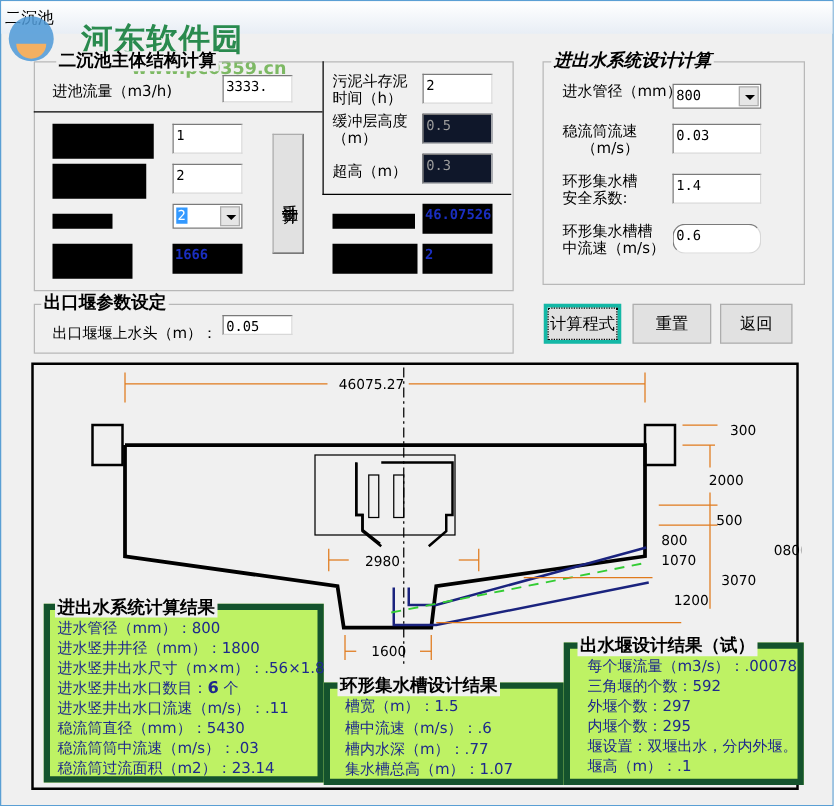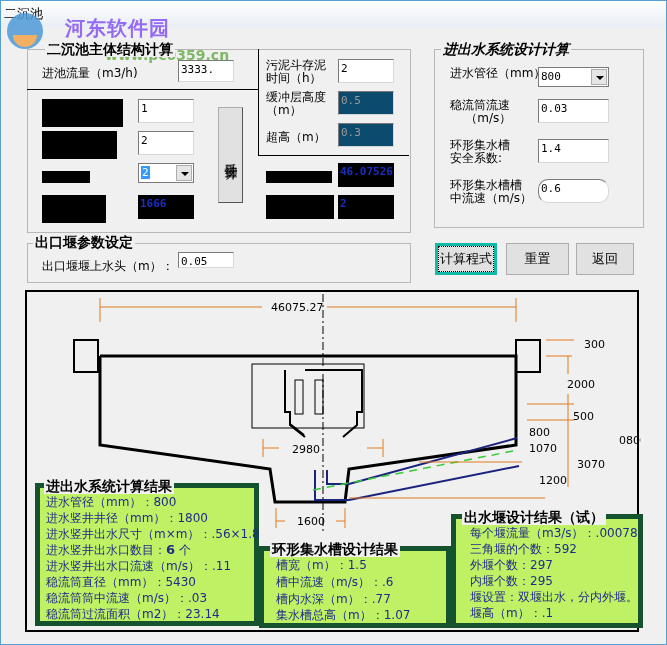--- a/index.html
+++ b/index.html
@@ -3,28 +3,28 @@
 <meta charset="utf-8">
 <style>
   html, body { margin:0; padding:0; }
   body { width:667px; height:645px; overflow:hidden; background:#f0f0f0; font-family:"DejaVu Sans", sans-serif; font-size:12px; color:#000; position:relative; }
   .window { position:absolute; left:0; top:0; width:665px; height:643px; border:1px solid #5a9fd4; background:#f0f0f0; }
   .titlebar { position:absolute; left:0; top:0; width:665px; height:26px; background:linear-gradient(#ffffff,#e8eef5); }
   .title { position:absolute; left:3px; top:4px; font-size:13px; }
   .watermark { position:absolute; left:6px; top:12px; width:210px; height:40px; pointer-events:none; }
   .wm-logo { position:absolute; left:0; top:0; width:36px; height:36px; border-radius:50%; background:#4e9ad8; opacity:0.85; }
   .wm-logo:after { content:""; position:absolute; left:6px; top:22px; width:24px; height:12px; background:#f5a54a; border-radius:0 0 12px 12px; }
-  .wm-text { position:absolute; left:58px; top:2px; font-size:20px; font-weight:bold; color:#8b5cf6; opacity:0.9; letter-spacing:1px; }
+  .wm-text { position:absolute; left:58px; top:2px; font-size:25px; font-weight:bold; color:#15803d; opacity:0.9; letter-spacing:1px; }
   .wm-url { position:absolute; left:98px; top:34px; font-size:14px; font-weight:bold; color:#6ab04c; opacity:0.85; }
 
   .group { position:absolute; border:1px solid #b8b8b8; }
   .group-title { position:absolute; background:#f0f0f0; font-weight:bold; font-size:14px; padding:0 2px; line-height:16px; }
   .lbl { position:absolute; font-size:12px; line-height:13px; white-space:pre; }
   .inp { position:absolute; height:22px; background:#fff; border:1px solid #7a7a7a; border-right-color:#d8d8d8; border-bottom-color:#d8d8d8; box-sizing:border-box; font-family:"DejaVu Sans Mono", monospace; font-size:11px; padding:2px 2px; overflow:hidden; white-space:nowrap; }
-  .inp.disabled { color:#9a9a9a; background:#0c4a6e; }
+  .inp.disabled { color:#9a9a9a; background:#0f172a; }
   .blackbox { position:absolute; background:#000; }
   .valbox { position:absolute; background:#000; color:#1a2ec0; font-family:"DejaVu Sans Mono", monospace; font-size:11px; font-weight:bold; padding:2px 2px; box-sizing:border-box; overflow:hidden; }
   .combo { position:absolute; height:20px; background:#fff; border:1px solid #7a7a7a; box-sizing:border-box; font-family:"DejaVu Sans Mono", monospace; font-size:11px; }
   .combo .cv { position:absolute; left:2px; top:2px; }
   .combo .cv.sel { background:#3399ff; color:#fff; padding:0 1px; }
   .combo .arrow { position:absolute; right:1px; top:1px; width:16px; height:16px; background:#e5e5e5; border:1px solid #adadad; box-sizing:border-box; }
   .combo .arrow:after { content:""; position:absolute; left:4px; top:6px; border-left:4px solid transparent; border-right:4px solid transparent; border-top:4px solid #000; }
   .btn { position:absolute; background:#e1e1e1; border:1px solid #adadad; box-sizing:border-box; font-size:13px; display:flex; align-items:center; justify-content:center; cursor:pointer; }
   .btn.focused { border:3px solid #14b8a6; outline:1px dotted #000; outline-offset:-4px; }
   .btn.vert { writing-mode:vertical-rl; letter-spacing:1px; font-size:13px; border-right-color:#555; border-bottom-color:#555; }

